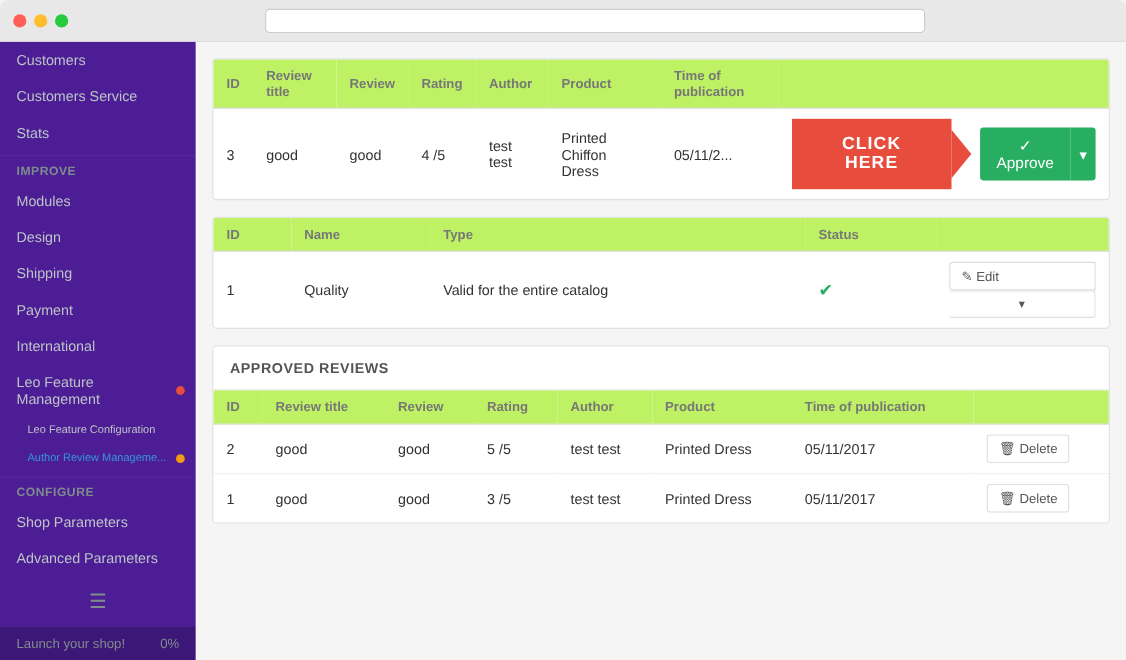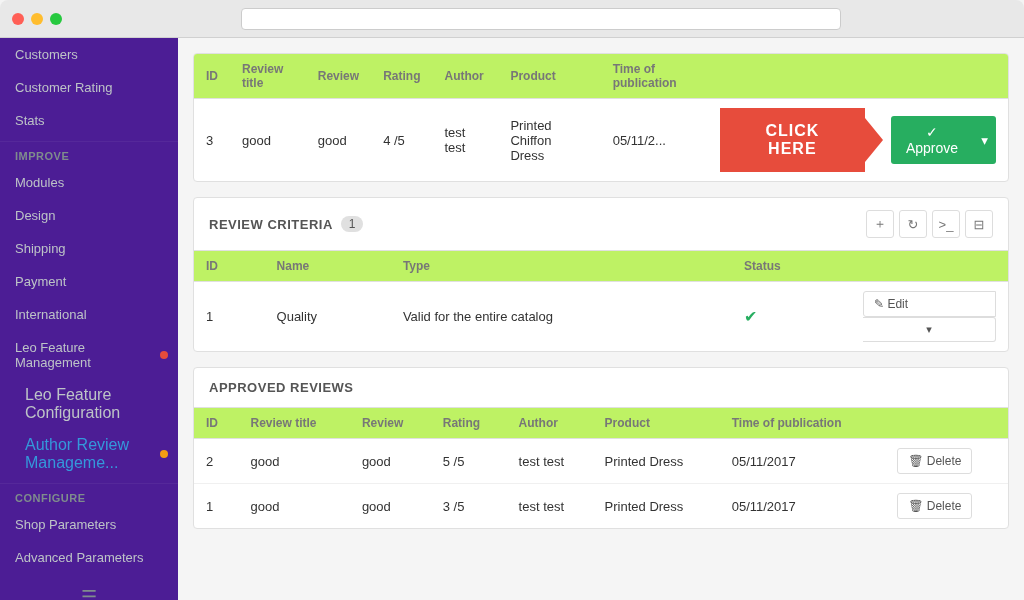--- a/index.html
+++ b/index.html
@@ -13,21 +13,21 @@
     .dot-green { background: #27c93f; }
     .address-bar { flex: 1; max-width: 600px; margin: 0 auto; background: white; border-radius: 4px; height: 22px; border: 1px solid #ccc; }
 
     
     .main { display: flex; flex: 1; overflow: hidden; }
 
     
     .sidebar { width: 178px; background: #4c1d95; color: #bdc3c7; display: flex; flex-direction: column; overflow-y: auto; flex-shrink: 0; }
     .sidebar-item { padding: 9px 15px; cursor: pointer; font-size: 13px; position: relative; }
     .sidebar-section { padding: 8px 15px 4px; font-size: 11px; font-weight: 700; color: #7f8c8d; letter-spacing: 0.5px; border-top: 1px solid rgba(255,255,255,0.05); margin-top: 4px; }
-    .sidebar-sub-item { padding: 7px 15px 7px 25px; cursor: pointer; font-size: 16px; color: #bdc3c7; }
+    .sidebar-sub-item { padding: 7px 15px 7px 25px; cursor: pointer; font-size: 10px; color: #bdc3c7; }
     .sidebar-sub-item.active { color: #3498db; }
     .badge { width: 8px; height: 8px; background: #e74c3c; border-radius: 50%; position: absolute; right: 10px; top: 50%; transform: translateY(-50%); }
     .badge-yellow { background: #f39c12; }
     .launch-bar { display: flex; align-items: center; justify-content: space-between; padding: 8px 15px; background: rgba(0,0,0,0.2); font-size: 12px; color: #7f8c8d; }
 
     
     .content { flex: 1; overflow-y: auto; padding: 15px; background: #f5f5f5; }
 
     
     .panel { background: white; border-radius: 4px; margin-bottom: 15px; border: 1px solid #e0e0e0; overflow: hidden; }
@@ -71,21 +71,21 @@
   <div class="address-bar"></div>
 </div>
 
 <div class="main">
 
   <div class="sidebar">
     <div class="sidebar-item">
       <span>Customers</span>
     </div>
     <div class="sidebar-item">
-      <span>Customer Rating</span>
+      <span>Customers Service</span>
     </div>
     <div class="sidebar-item">
       <span>Stats</span>
     </div>
 
     <div class="sidebar-section">IMPROVE</div>
 
     <div class="sidebar-item">
       <span>Modules</span>
     </div>
@@ -168,30 +168,20 @@
                   <button class="approve-dropdown">▾</button>
                 </div>
               </div>
             </td>
           </tr>
         </tbody>
       </table>
     </div>
 
     <div class="panel">
-      <div class="panel-header">
-        <span class="panel-title">REVIEW CRITERIA</span>
-        <span class="panel-badge">1</span>
-        <div class="panel-actions">
-          <button class="icon-btn">＋</button>
-          <button class="icon-btn">↻</button>
-          <button class="icon-btn">&gt;_</button>
-          <button class="icon-btn">⊟</button>
-        </div>
-      </div>
       <table>
         <thead>
           <tr>
             <th>ID</th>
             <th>Name</th>
             <th>Type</th>
             <th>Status</th>
             <th></th>
           </tr>
         </thead>

